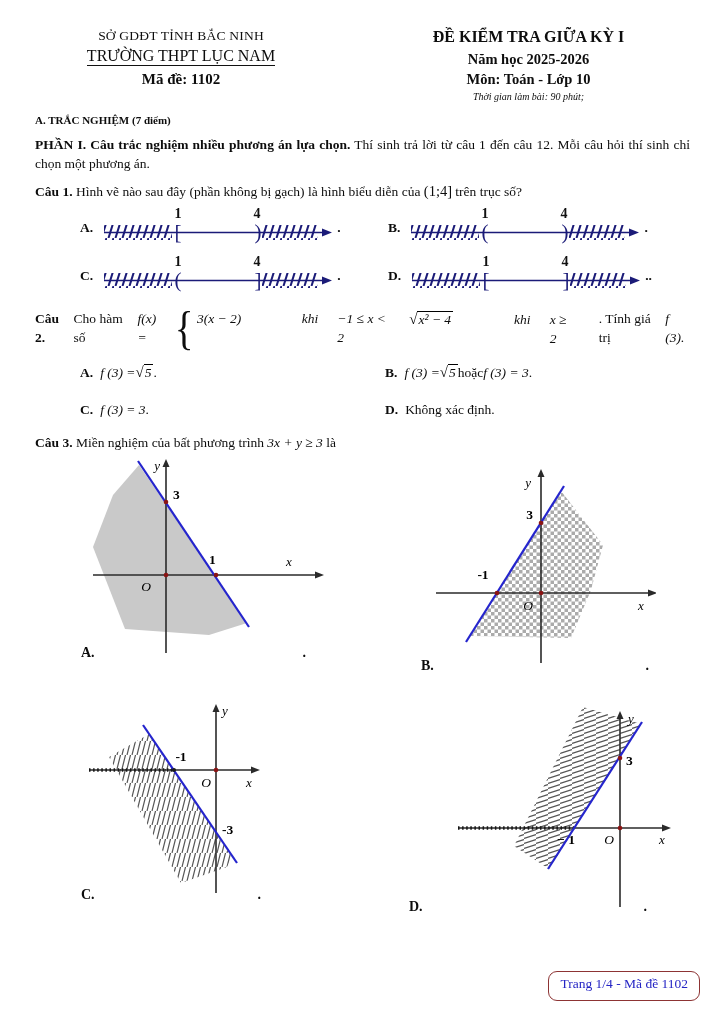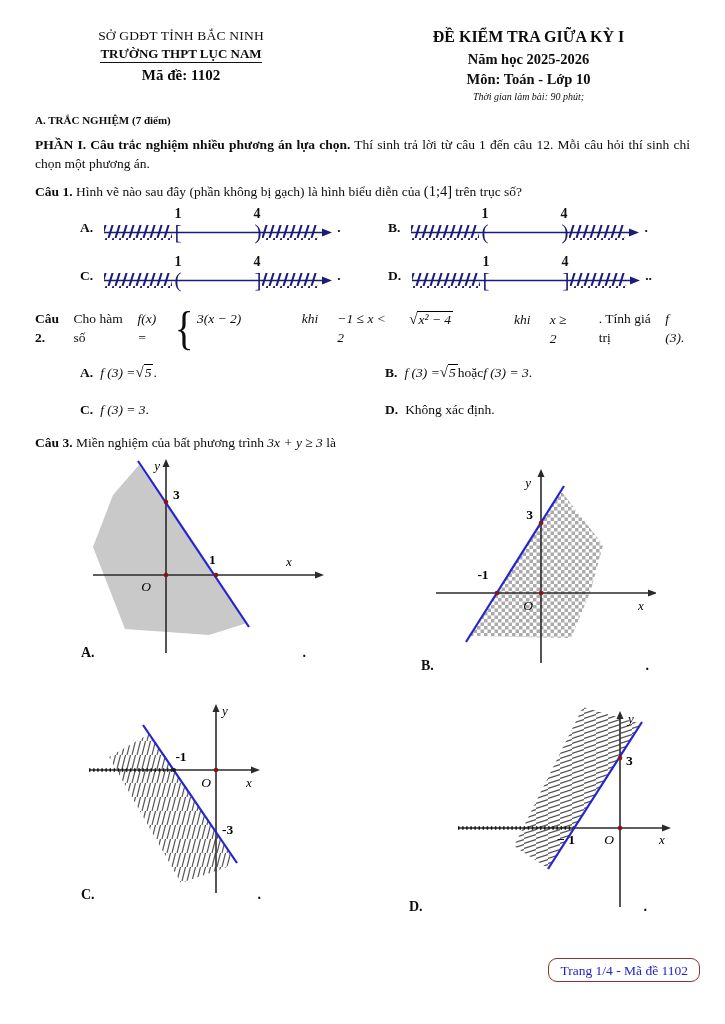--- a/index.html
+++ b/index.html
@@ -7,21 +7,21 @@
     width:725px;height:1024px;background:#ffffff;position:relative;
     margin:0 auto;box-sizing:border-box;padding:26px 35px 0 35px;
     font-family:"Liberation Serif","DejaVu Serif",serif;
     color:#0d0d0d;font-size:13.5px;line-height:1.42;overflow:hidden;
   }
   
   .header{display:flex;gap:40px;}
   .h-left{flex:0 0 292px;text-align:center;}
   .h-right{flex:1;text-align:center;}
   .h1a{font-size:13.5px;letter-spacing:.2px;}
-  .h1b{font-size:13px;font-weight:bold;}
+  .h1b{font-size:16px;font-weight:normal;}
   .h1b span{border-bottom:1.4px solid #111;padding-bottom:1px;}
   .h1c{font-size:15px;font-weight:bold;margin-top:1px;}
   .h1d{font-size:13px;font-style:italic;}
   .h2a{font-size:16px;font-weight:bold;}
   .h2b{font-size:14.5px;font-weight:bold;}
   .h2c{font-size:14.5px;font-weight:bold;}
   .h2d{font-size:10px;font-style:italic;}
   
   .nameline{display:flex;align-items:flex-end;margin-top:7px;font-size:13.5px;}
   .leader{border-bottom:1.6px dotted #444;height:13px;display:inline-block;}
@@ -58,22 +58,22 @@
   .capA{width:225px;}
   .capB{width:228px;}
   .capC{width:180px;}
   .capD{width:238px;margin-left:-12px;}
   .gB{margin-top:8px;}
   .g2{margin-top:24px;}
   .gD{margin-left:19px;}
   svg text{font-family:"Liberation Serif","DejaVu Serif",serif;}
   
   .footer-box{
-    position:absolute;right:25px;bottom:42px;
-    border:1.6px solid #8d3434;border-radius:9px;padding:2px 11px 1px 11px;
+    position:absolute;right:25px;bottom:23px;
+    border:1.6px solid #8d3434;border-radius:9px;padding:2px 11px 7px 11px;
     color:#2424c4;font-size:13.5px;background:#fff;
   }
 </style>
 </head>
 <body>
 
 <div class="page">
 
   <div class="header">
     <div class="h-left">

